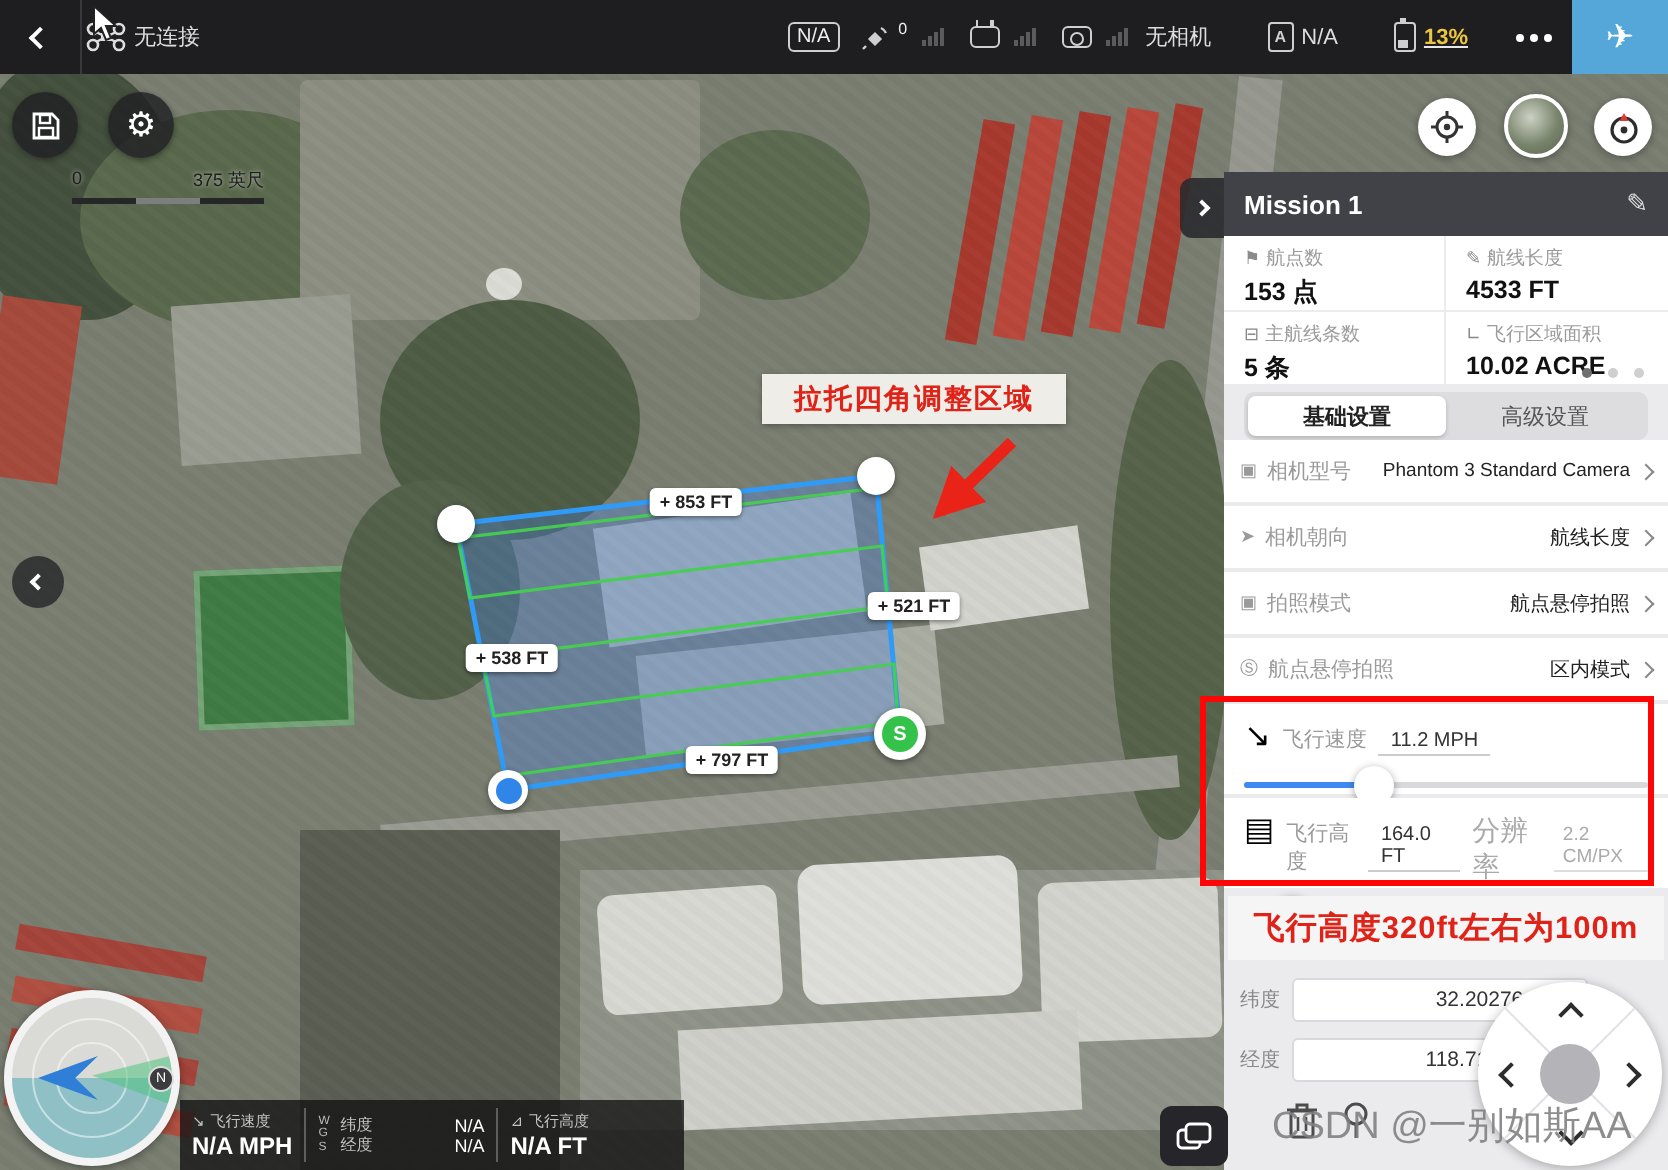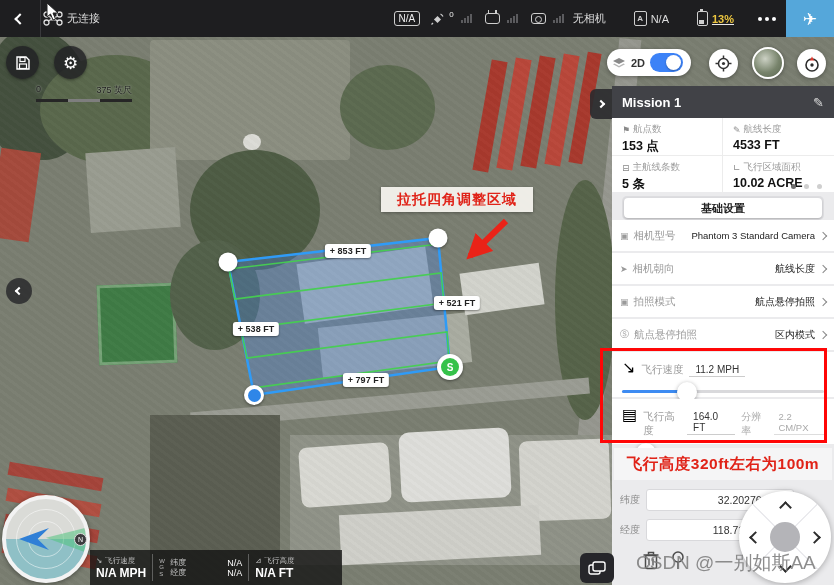--- a/index.html
+++ b/index.html
@@ -95,21 +95,21 @@
   .p-tab.on{background:#fff;color:#222;font-weight:bold;box-shadow:0 1px 2px rgba(0,0,0,.2);}
   .srow{position:absolute;left:0;width:222px;height:31px;background:#fff;display:flex;align-items:center;padding:0 8px;gap:5px;}
   .srow .ric{font-size:9px;color:#9a9a9a;font-family:"DejaVu Sans",sans-serif;}
   .srow .rlb{font-size:10.5px;color:#9a9a9a;white-space:nowrap;}
   .srow .rvl{margin-left:auto;font-size:10px;color:#222;white-space:nowrap;}
   .srow .chev{width:6px;height:6px;border-width:1.5px;color:#888;}
   .slcard{position:absolute;left:0;width:222px;height:45px;background:#fff;padding:6px 10px 0 10px;}
   .slcard .top{display:flex;align-items:baseline;gap:6px;}
   .slcard .rlb{font-size:10.5px;color:#9a9a9a;}
   .slcard .rvl{font-size:10px;color:#333;border-bottom:1px solid #ccc;padding:0 6px 1px 6px;}
-  .slcard .res{margin-left:auto;font-size:10px;color:#aaa;}
+  .slcard .res{margin-left:auto;font-size:14px;color:#aaa;}
   .slcard .resv{font-size:9.5px;color:#aaa;border-bottom:1px solid #ddd;padding:0 4px 1px 4px;}
   .slider{position:relative;height:3px;background:#d9d9dc;border-radius:2px;margin-top:13px;}
   .slider .fill{position:absolute;left:0;top:0;height:100%;background:#3d8bf2;border-radius:2px;}
   .slider .thumb{position:absolute;top:50%;width:20px;height:20px;background:#fff;border-radius:50%;
     box-shadow:0 1px 4px rgba(0,0,0,.35);transform:translate(-50%,-50%);}
   .redbox{position:absolute;left:600px;top:348px;width:227px;height:95px;border:3px solid #ff0606;z-index:40;pointer-events:none;}
   .p-note{position:absolute;left:2px;top:362px;width:218px;height:32px;background:#f5f5f6;
     display:flex;align-items:center;justify-content:center;color:#e02318;font-size:15.5px;font-weight:bold;letter-spacing:.5px;}
   .coord-row{position:absolute;left:0;width:222px;height:22px;display:flex;align-items:center;}
   .coord-row .clb{font-size:10px;color:#8a8a8a;margin-left:8px;width:26px;}
@@ -239,30 +239,20 @@
         <i style="background:#262626;"></i>
         <i style="background:#7e7e7e;"></i>
         <i style="background:#262626;"></i>
       </div>
   </div>
 
   <div class="back-circle">
       <span class="chev l" style="width:6px;height:6px;"></span>
     </div>
 
-  <div class="pill-2d">
-    <svg width="14" height="12" viewBox="0 0 14 12">
-      <path d="M7 1 L13 4 L7 7 L1 4 z" fill="#8a8a8a"></path>
-      <path d="M2.5 6.5 L7 9 L11.5 6.5 L13 7.3 L7 10.6 L1 7.3 z" fill="#b5b5b5"></path>
-    </svg>
-    <span class="lbl">2D</span>
-    <span class="toggle">
-        <i></i>
-      </span>
-  </div>
 
   <div class="round-btn white-btn" style="left:709px;top:49px;width:29px;height:29px;">
     <svg width="17" height="17" viewBox="0 0 17 17">
       <circle cx="8.5" cy="8.5" r="5" fill="none" stroke="#333" stroke-width="1.5"></circle>
       <circle cx="8.5" cy="8.5" r="1.6" fill="#333"></circle>
       <line x1="8.5" y1="0.5" x2="8.5" y2="3.5" stroke="#333" stroke-width="1.5"></line>
       <line x1="8.5" y1="13.5" x2="8.5" y2="16.5" stroke="#333" stroke-width="1.5"></line>
       <line x1="0.5" y1="8.5" x2="3.5" y2="8.5" stroke="#333" stroke-width="1.5"></line>
       <line x1="13.5" y1="8.5" x2="16.5" y2="8.5" stroke="#333" stroke-width="1.5"></line>
     </svg>
@@ -317,20 +307,21 @@
       </div>
     </div>
     <div class="pg-dots">
       <i style="background:#6f6f6f;"></i>
         <i style="background:#cfcfcf;"></i>
         <i style="background:#cfcfcf;"></i>
     </div>
 
     <div class="p-tabs">
       <div class="p-tab on">基础设置</div>
+      <div class="p-tab">高级设置</div>
     </div>
 
     <div class="srow" style="top:134px;">
       <span class="ric">▣</span>
       <span class="rlb">相机型号</span>
       <span class="rvl" style="font-size:9.5px;">Phantom 3 Standard Camera</span>
       <span class="chev r"></span>
     </div>
     <div class="srow" style="top:167px;">
       <span class="ric">➤</span>

